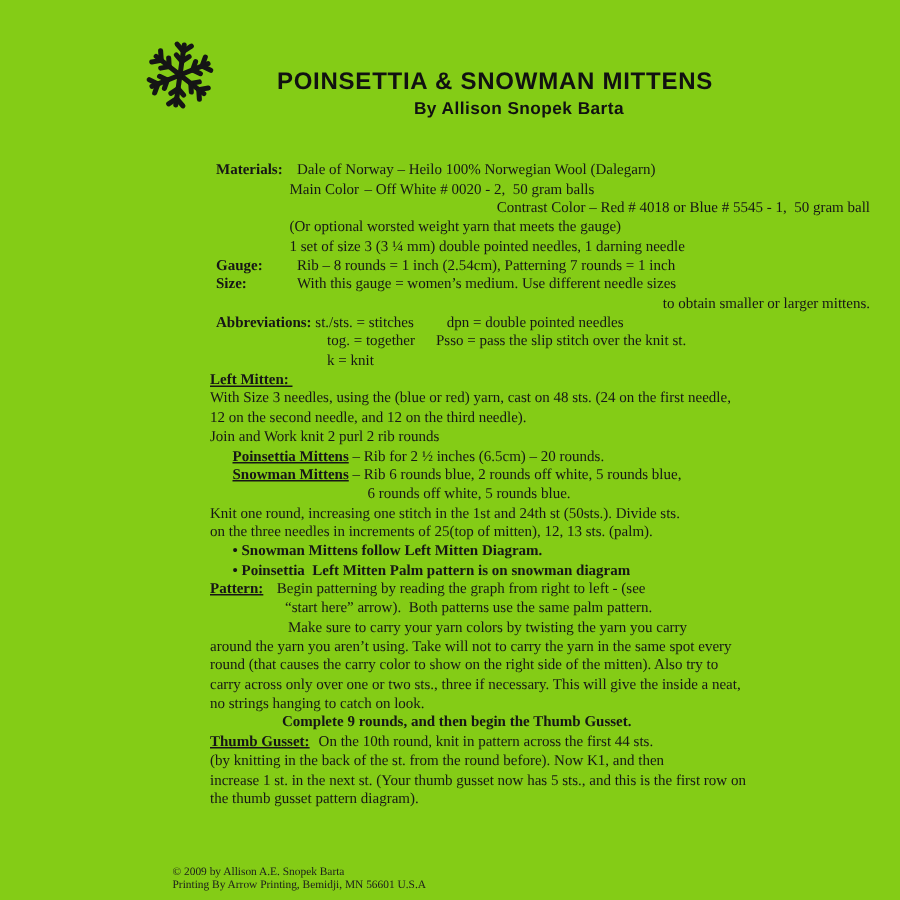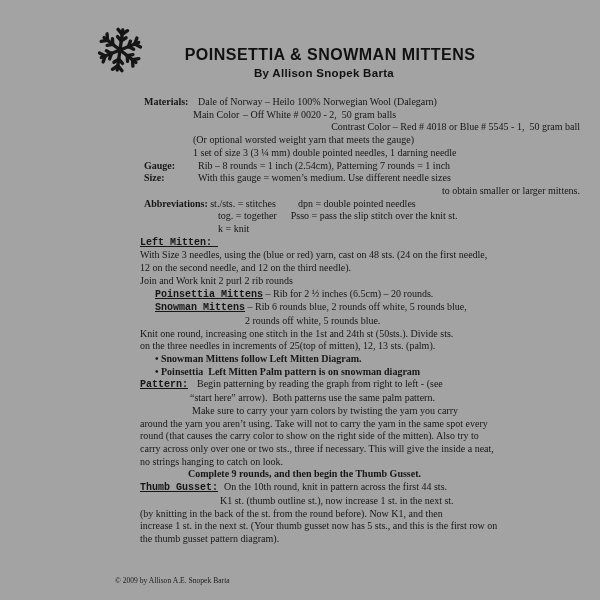--- a/index.html
+++ b/index.html
@@ -1,35 +1,35 @@
 <!DOCTYPE html>
 <html><head>
 <meta charset="utf-8">
 <style>
   html,body{margin:0;padding:0;}
   body{
     width:600px;height:600px;background:#ffffff;position:relative;overflow:hidden;
     color:#161616;font-family:"Liberation Serif",serif;
   }
-  .page{position:absolute;inset:0;background:#a3a3a3;}
+  .page{position:absolute;inset:0;background:#84cc16;}
   .title{
     position:absolute;left:110px;top:46px;width:440px;text-align:center;
     font-family:"Liberation Sans",sans-serif;font-weight:bold;font-size:16px;
     letter-spacing:.5px;color:#111;
   }
   .byline{
-    position:absolute;left:104px;top:67px;width:440px;text-align:center;
+    position:absolute;left:126px;top:67px;width:440px;text-align:center;
     font-family:"Liberation Sans",sans-serif;font-weight:bold;font-size:11.5px;
     letter-spacing:.3px;color:#111;
   }
   .flake{position:absolute;left:96px;top:26px;transform:rotate(8deg);}
   .doc{position:absolute;left:140px;top:96px;width:440px;font-size:10px;line-height:12.7px;}
   .line{white-space:pre;}
   .b{font-weight:bold;}
-  .u{text-decoration:underline;font-family:Liberation Mono, monospace;}
+  .u{text-decoration:underline;}
   .ib{display:inline-block;}
   .footer{position:absolute;left:115px;top:576px;font-size:7.6px;line-height:9.4px;color:#1c1c1c;}
 </style>
 </head>
 <body>
 
 <div class="page">
 
   <svg class="flake" width="48" height="48" viewBox="0 0 100 100" aria-hidden="true">
     <g stroke="#151515" stroke-width="7" stroke-linecap="round" fill="none">
@@ -76,53 +76,53 @@
           <line x1="50" y1="31" x2="59" y2="23"></line>
         </g>
     </g>
     <circle cx="50" cy="50" r="4" fill="#151515"></circle>
   </svg>
 
   <div class="title">POINSETTIA &amp; SNOWMAN MITTENS</div>
   <div class="byline">By Allison Snopek Barta</div>
 
   <div class="doc">
-      <div class="line" style="padding-left: 4px;"><span class="b ib" style="min-width: 54px;">Materials:</span><span>Dale of Norway – Heilo 100% Norwegian Wool (Dalegarn)</span></div>
+      <div class="line" style="padding-left: 4px;"><span class="b ib" style="min-width: 54px; margin-top: 12px;">Materials:</span><span>Dale of Norway – Heilo 100% Norwegian Wool (Dalegarn)</span></div>
       <div class="line" style="padding-left: 53px;"><span class="ib" style="min-width: 50px;">Main Color</span><span>– Off White # 0020 - 2,  50 gram balls</span></div>
       <div class="line" style="padding-left: 53px; text-align: right;"><span>Contrast Color </span><span>– Red # 4018 or Blue # 5545 - 1,  50 gram ball</span></div>
       <div class="line" style="padding-left: 53px;"><span>(Or optional worsted weight yarn that meets the gauge)</span></div>
       <div class="line" style="padding-left: 53px;"><span>1 set of size 3 (3 ¼ mm) double pointed needles, 1 darning needle</span></div>
       <div class="line" style="padding-left: 4px;"><span class="b ib" style="min-width: 54px;">Gauge:</span><span>Rib – 8 rounds = 1 inch (2.54cm), Patterning 7 rounds = 1 inch</span></div>
       <div class="line" style="padding-left: 4px;"><span class="b ib" style="min-width: 54px;">Size:</span><span>With this gauge = women’s medium. Use different needle sizes</span></div>
       <div class="line" style="padding-left: 62px; text-align: right;"><span>to obtain smaller or larger mittens.</span></div>
       <div class="line" style="padding-left: 4px;"><span class="b">Abbreviations: </span><span>st./sts. = stitches</span><span style="margin-left: 22px;">dpn = double pointed needles</span></div>
       <div class="line" style="padding-left: 78px;"><span>tog. = together</span><span style="margin-left: 14px;">Psso = pass the slip stitch over the knit st.</span></div>
       <div class="line" style="padding-left: 78px;"><span>k = knit</span></div>
       <div class="line"><span class="b u">Left Mitten: </span></div>
       <div class="line"><span>With Size 3 needles, using the (blue or red) yarn, cast on 48 sts. (24 on the first needle,</span></div>
       <div class="line"><span>12 on the second needle, and 12 on the third needle).</span></div>
       <div class="line"><span>Join and Work knit 2 purl 2 rib rounds</span></div>
       <div class="line" style="padding-left: 15px;"><span class="b u">Poinsettia Mittens</span><span> – Rib for 2 ½ inches (6.5cm) – 20 rounds.</span></div>
       <div class="line" style="padding-left: 15px;"><span class="b u">Snowman Mittens</span><span> – Rib 6 rounds blue, 2 rounds off white, 5 rounds blue,</span></div>
-      <div class="line" style="padding-left: 105px;"><span>2 rounds off white, 5 rounds blue.</span></div>
+      <div class="line" style="padding-left: 105px;"><span>6 rounds off white, 5 rounds blue.</span></div>
       <div class="line"><span>Knit one round, increasing one stitch in the 1st and 24th st (50sts.). Divide sts.</span></div>
       <div class="line"><span>on the three needles in increments of 25(top of mitten), 12, 13 sts. (palm).</span></div>
       <div class="line" style="padding-left: 15px;"><span class="b">• Snowman Mittens follow Left Mitten Diagram.</span></div>
       <div class="line" style="padding-left: 15px;"><span class="b">• Poinsettia  Left Mitten Palm pattern is on snowman diagram</span></div>
       <div class="line"><span class="b u">Pattern:</span><span style="margin-left: 9px;">Begin patterning by reading the graph from right to left - (see</span></div>
       <div class="line" style="padding-left: 50px;"><span>“start here” arrow).  Both patterns use the same palm pattern.</span></div>
       <div class="line" style="padding-left: 52px;"><span>Make sure to carry your yarn colors by twisting the yarn you carry</span></div>
       <div class="line"><span>around the yarn you aren’t using. Take will not to carry the yarn in the same spot every</span></div>
       <div class="line"><span>round (that causes the carry color to show on the right side of the mitten). Also try to</span></div>
       <div class="line"><span>carry across only over one or two sts., three if necessary. This will give the inside a neat,</span></div>
       <div class="line"><span>no strings hanging to catch on look.</span></div>
       <div class="line" style="padding-left: 48px;"><span class="b">Complete 9 rounds, and then begin the Thumb Gusset.</span></div>
       <div class="line"><span class="b u">Thumb Gusset:</span><span style="margin-left: 6px;">On the 10th round, knit in pattern across the first 44 sts.</span></div>
-      <div class="line" style="padding-left: 80px;"><span>K1 st. (thumb outline st.), now increase 1 st. in the next st.</span></div>
       <div class="line"><span>(by knitting in the back of the st. from the round before). Now K1, and then</span></div>
       <div class="line"><span>increase 1 st. in the next st. (Your thumb gusset now has 5 sts., and this is the first row on</span></div>
       <div class="line"><span>the thumb gusset pattern diagram).</span></div>
     </div>
 
   <div class="footer">
     <div>© 2009 by Allison A.E. Snopek Barta</div>
+    <div>Printing By Arrow Printing, Bemidji, MN 56601  U.S.A</div>
   </div>
 </div>
 
 </body></html>

